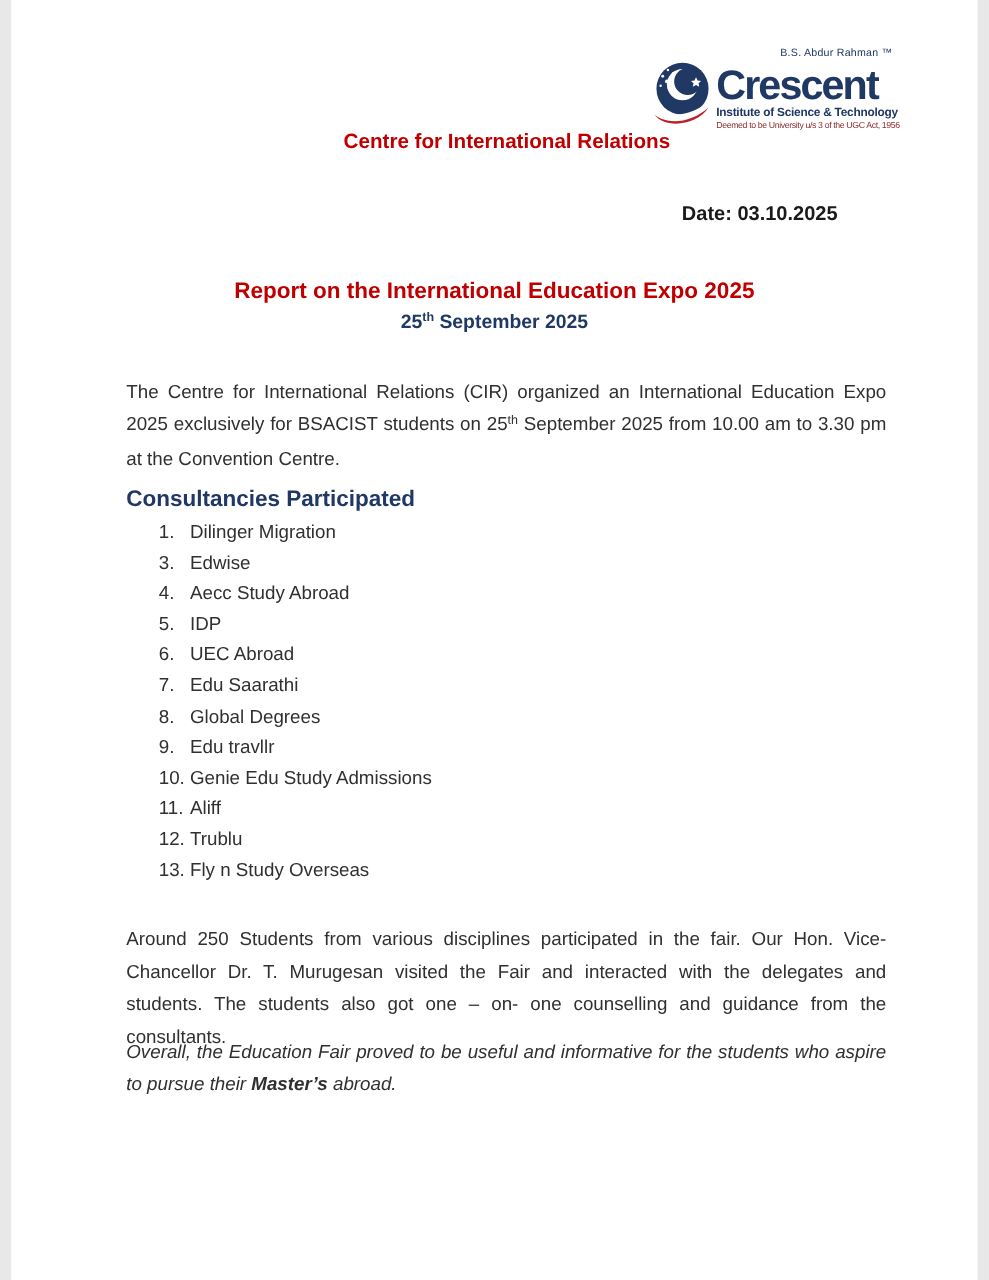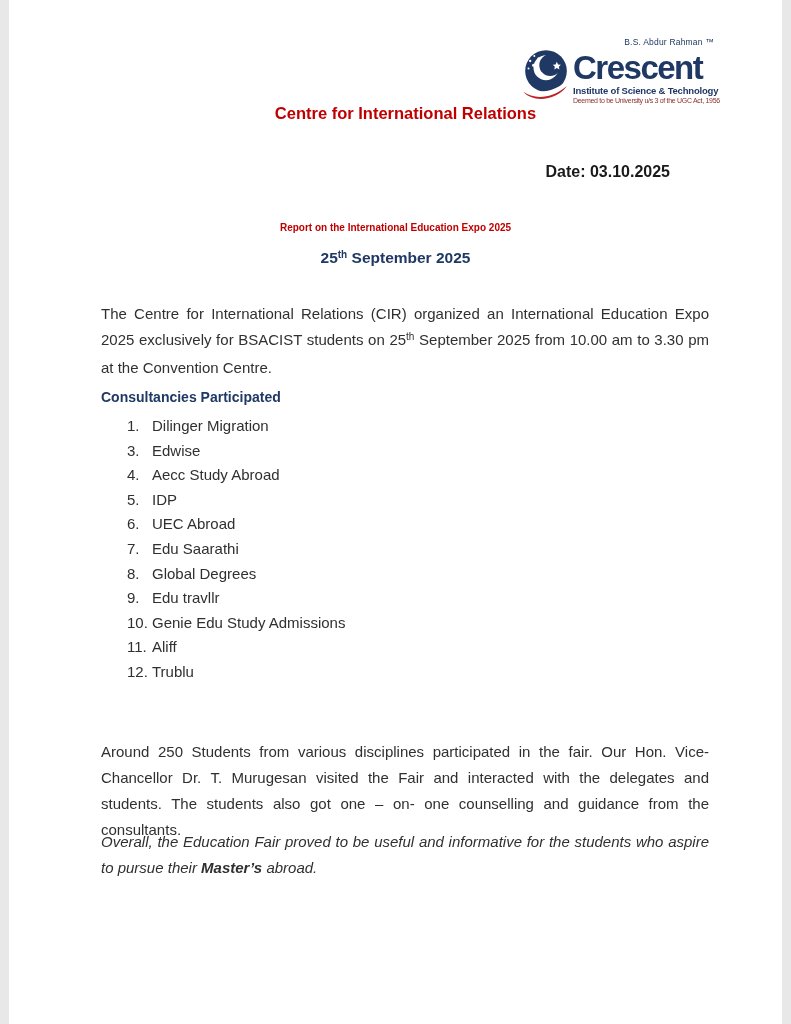--- a/index.html
+++ b/index.html
@@ -74,21 +74,21 @@
     top: 163px;
     right: 112px;
     font-size: 16px;
     font-weight: 700;
     color: #1a1a1a;
   }
   .report-title {
     position: absolute;
     top: 222px; left: 0; right: 0;
     text-align: center;
-    font-size: 10px;
+    font-size: 18px;
     font-weight: 700;
     color: #C00000;
   }
   .report-subtitle {
     position: absolute;
     top: 249px; left: 0; right: 0;
     text-align: center;
     font-size: 15.5px;
     font-weight: 700;
     color: #1F3864;
@@ -107,21 +107,21 @@
     font-size: 15px;
     line-height: 26px;
     text-align: justify;
     color: #303030;
   }
   .para1 { top: 301px; }
   .section-heading {
     position: absolute;
     top: 389px;
     left: 92px;
-    font-size: 14px;
+    font-size: 18px;
     font-weight: 700;
     color: #1F3864;
   }
   .consultancy-list {
     position: absolute;
     top: 414px;
     left: 92px;
     width: 520px;
     font-size: 15px;
     color: #303030;
@@ -190,19 +190,20 @@
     <div class="li"><span class="num">3.</span><span>Edwise</span></div>
     <div class="li"><span class="num">4.</span><span>Aecc Study Abroad</span></div>
     <div class="li"><span class="num">5.</span><span>IDP</span></div>
     <div class="li"><span class="num">6.</span><span>UEC Abroad</span></div>
     <div class="li"><span class="num">7.</span><span>Edu Saarathi</span></div>
     <div class="li"><span class="num">8.</span><span>Global Degrees</span></div>
     <div class="li"><span class="num">9.</span><span>Edu travllr</span></div>
     <div class="li"><span class="num">10.</span><span>Genie Edu Study Admissions</span></div>
     <div class="li"><span class="num">11.</span><span>Aliff</span></div>
     <div class="li"><span class="num">12.</span><span>Trublu</span></div>
+    <div class="li"><span class="num">13.</span><span>Fly n Study Overseas</span></div>
   </div>
 
   <p class="para para2">Around 250 Students from various disciplines participated in the fair. Our Hon. Vice-Chancellor Dr. T. Murugesan visited the Fair and interacted with the delegates and students. The students also got one – on- one counselling and guidance from the consultants.</p>
 
   <p class="para para3"><span>Overall, the Education Fair proved to be useful and informative for the students who aspire to pursue their </span><span class="bold-inline">Master’s</span><span> abroad.</span></p>
 
 </div>
 
 </body></html>

